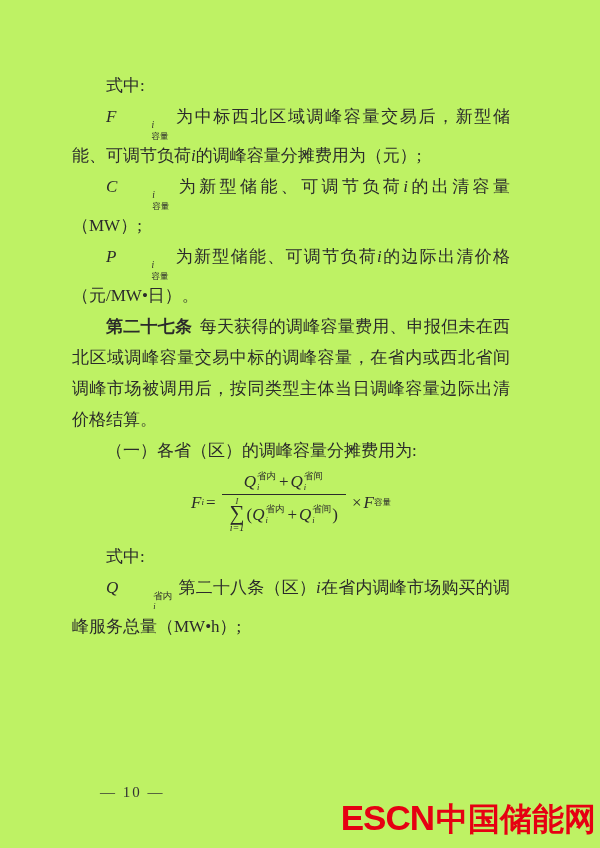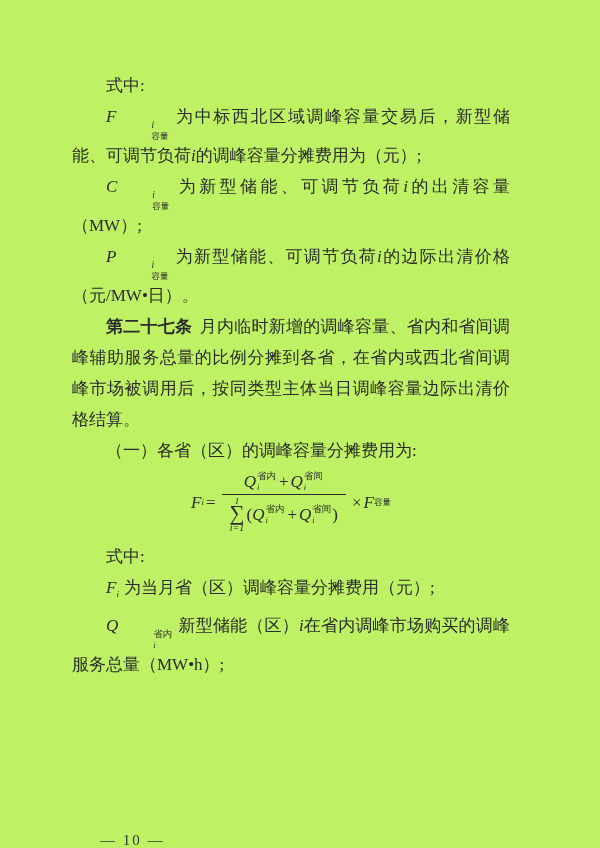--- a/index.html
+++ b/index.html
@@ -37,21 +37,21 @@
   .frac .num{padding:0 8px 2px 8px;display:flex;align-items:center;}
   .frac .den{border-top:1px solid #2b2b2b;padding:2px 8px 0 8px;display:flex;align-items:center;}
   .sum{display:inline-flex;flex-direction:column;align-items:center;line-height:1;margin-right:2px;}
   .sum .lim-top{font-size:8.5px;font-style:italic;line-height:1;}
   .sum .sigma{font-size:21px;line-height:.85;font-style:normal;}
   .sum .lim-bot{font-size:10px;font-style:italic;line-height:1;}
   .op{margin:0 2px;}
   .paren{font-style:normal;}
   
   .footer-pagenum{
-    position:absolute;left:100px;top:784px;font-size:15px;letter-spacing:2px;color:#333;margin-top:48px;
+    position:absolute;left:100px;top:784px;font-size:15px;letter-spacing:2px;color:#333;
   }
   .footer-logo{
     position:absolute;right:4px;top:798px;white-space:nowrap;
     color:#e60012;font-weight:700;
     font-family:"Liberation Sans","DejaVu Sans",sans-serif;
   }
   .footer-logo .logo-en{font-size:35px;letter-spacing:-1px;font-weight:800;}
   .footer-logo .logo-cn{font-size:32px;font-weight:800;margin-left:2px;}
 </style>
 </head>
@@ -70,21 +70,21 @@
     <p class="para"><span class="math"><span class="var">C</span><span class="ss">
             <span class="ss-top var">i</span>
             <span class="ss-bot">容量</span>
           </span></span><span>为新型储能、可调节负荷</span><span class="var">i</span><span>的出清容量（MW）;</span></p>
 
     <p class="para"><span class="math"><span class="var">P</span><span class="ss">
             <span class="ss-top var">i</span>
             <span class="ss-bot">容量</span>
           </span></span><span>为新型储能、可调节负荷</span><span class="var">i</span><span>的边际出清价格（元/MW•日）。</span></p>
 
-    <p class="para"><b class="article-label">第二十七条</b><span>月内临时新增的调峰容量、省内和省间调峰辅助服务总量的比例分摊到各省，在省内或西北省间调峰市场被调用后，按同类型主体当日调峰容量边际出清价格结算。</span></p>
+    <p class="para"><b class="article-label">第二十七条</b><span>每天获得的调峰容量费用、申报但未在西北区域调峰容量交易中标的调峰容量，在省内或西北省间调峰市场被调用后，按同类型主体当日调峰容量边际出清价格结算。</span></p>
 
 
     <p class="para">（一）各省（区）的调峰容量分摊费用为:</p>
 
     <div class="formula">
         <span class="var">F</span>
         <sub class="simple">i</sub>
         <span class="op">=</span>
         <span class="frac">
           <span class="num">
@@ -121,24 +121,24 @@
             <span class="paren">)</span>
           </span>
         </span>
         <span class="op">×</span>
         <span class="var">F</span>
         <sub class="cjk">容量</sub>
       </div>
 
     <p class="para">式中:</p>
 
-    <p class="para"><span class="math"><span class="var">F</span><sub class="simple">i</sub></span><span>为当月省（区）调峰容量分摊费用（元）;</span></p>
 
     <p class="para"><span class="math"><span class="var">Q</span><span class="ss">
             <span class="ss-top">省内</span>
             <span class="ss-bot var">i</span>
-          </span></span><span>新型储能（区）</span><span class="var">i</span><span>在省内调峰市场购买的调峰服务总量（MW•h）;</span></p>
+          </span></span><span>第二十八条（区）</span><span class="var">i</span><span>在省内调峰市场购买的调峰服务总量（MW•h）;</span></p>
 
   </div>
 
   <div class="footer-pagenum">— 10 —</div>
 
+  <div class="footer-logo"><span class="logo-en">ESCN</span><span class="logo-cn">中国储能网</span></div>
 </div>
 
 </body></html>

